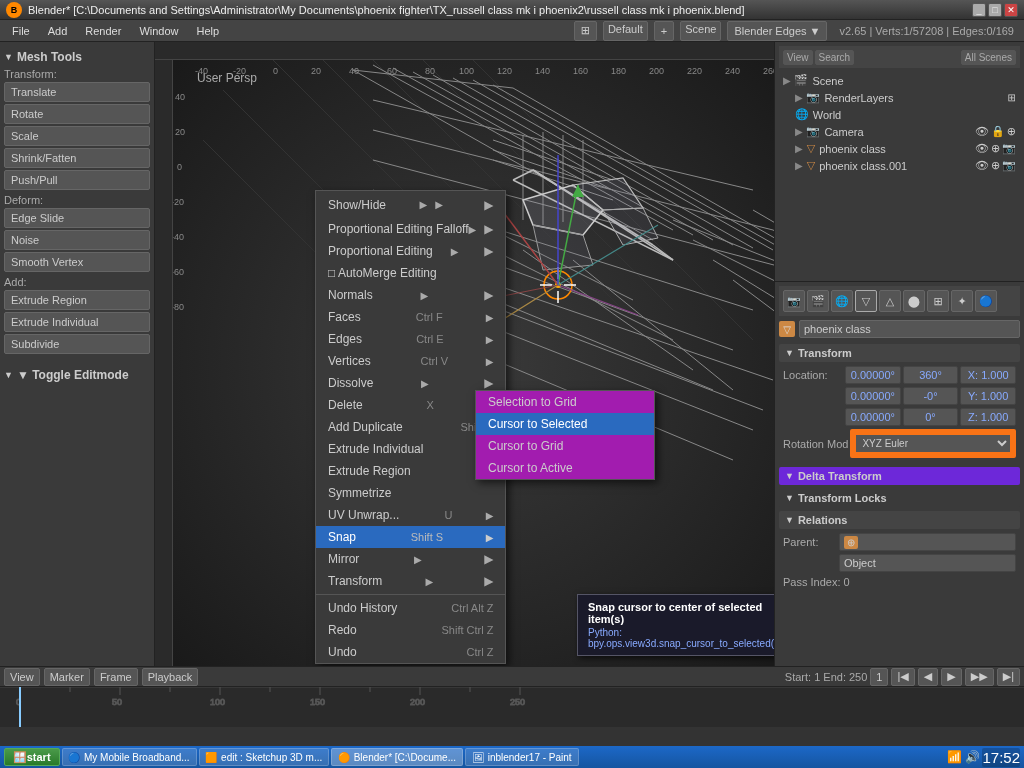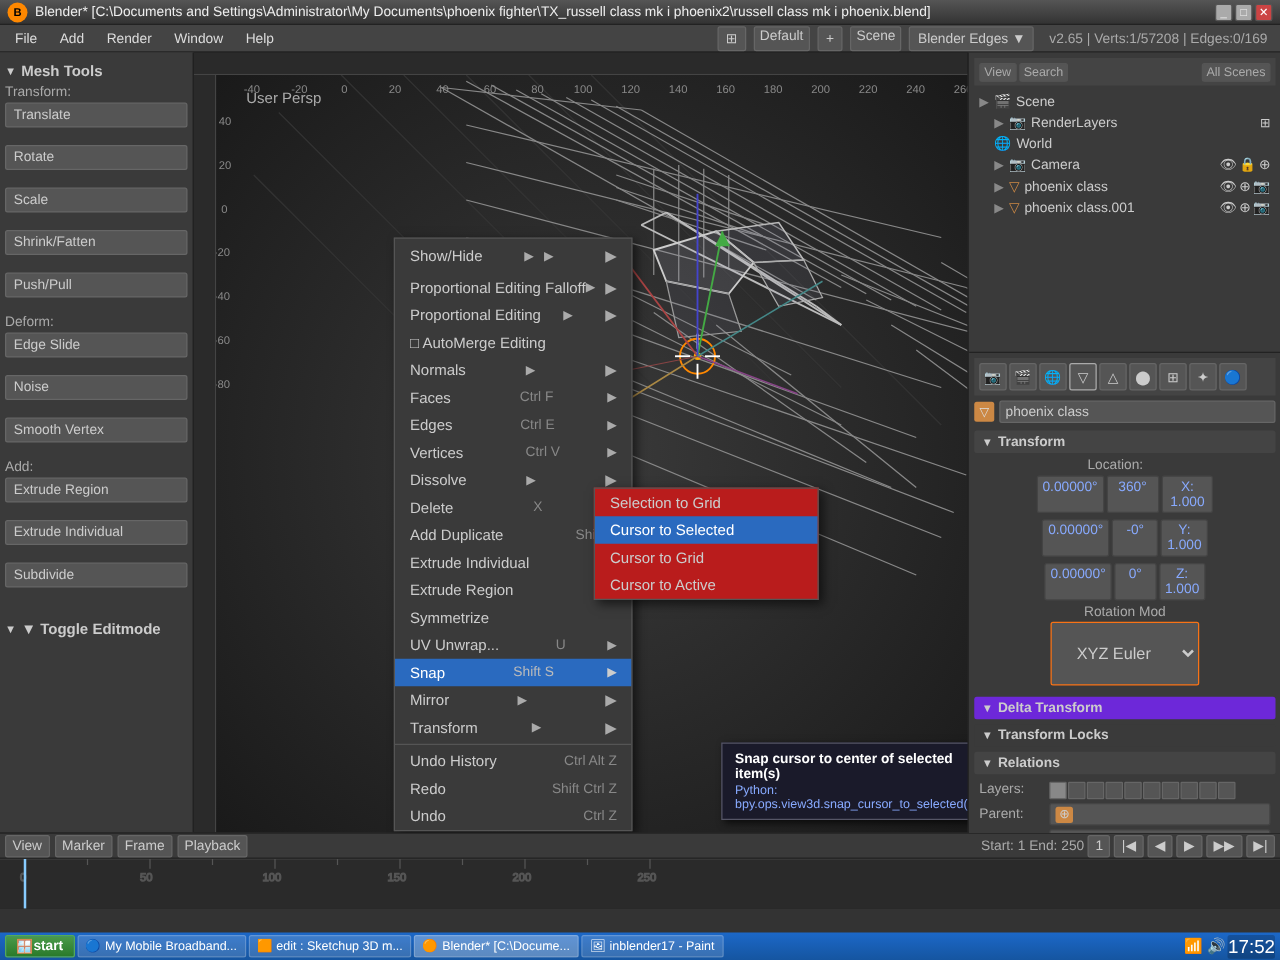--- a/index.html
+++ b/index.html
@@ -119,21 +119,21 @@
     .section-label { font-size: 11px; color: #aaa; margin: 4px 0 2px; }
     .panel-btn {
       width: 100%;
       background: #555;
       border: 1px solid #666;
       color: #ccc;
       padding: 3px 6px;
       border-radius: 2px;
       cursor: pointer;
       font-size: 11px;
-      margin-bottom: 14px;
+      margin-bottom: 2px;
       text-align: left;
       display: block;
     }
 
     
     #viewport {
       flex: 1;
       background: #1a1a1a;
       position: relative;
       overflow: hidden;
@@ -210,32 +210,32 @@
       color: #ccc; padding: 2px 4px; border-radius: 2px; font-size: 11px;
     }
     .section-collapse {
       background: #444; color: #ccc; font-size: 11px; font-weight: bold;
       padding: 3px 6px; margin: 4px 0 2px;
       display: flex; align-items: center; cursor: pointer;
       border-radius: 2px;
     }
     .section-collapse::before { content: '▼'; margin-right: 4px; font-size: 9px; }
     .prop-row {
-      display: flex; align-items: center; margin-bottom: 3px; gap: 2px; flex-direction: column;
+      display: flex; align-items: center; margin-bottom: 3px; gap: 2px;
     }
     .prop-label { color: #aaa; font-size: 11px; min-width: 60px; }
     .prop-field {
       flex: 1; background: #555; border: 1px solid #444;
       color: #8af; padding: 2px 4px; border-radius: 2px; font-size: 11px;
       text-align: center;
     }
     .prop-fields-group { display: flex; gap: 2px; flex: 2; }
     .rotation-select {
-      flex: 1; background: #555; border: 1px solid #f97316;
-      color: #ccc; padding: 16px; border-radius: 2px; font-size: 13px;
+      flex: 1; background: #555; border: 6px solid #f97316;
+      color: #ccc; padding: 2px; border-radius: 2px; font-size: 10px;
     }
     .layers-grid {
       display: flex; flex-wrap: wrap; gap: 1px; margin-top: 2px;
     }
     .layer-dot {
       width: 14px; height: 14px; background: #555;
       border: 1px solid #666; border-radius: 1px; cursor: pointer;
     }
     .layer-dot.active { background: #888; }
     .relations-row { display: flex; align-items: center; gap: 6px; margin-bottom: 3px; }
@@ -270,21 +270,21 @@
     .ctx-item.highlighted { background: #2a6abf; color: #fff; }
     .ctx-item.has-sub::after { content: '▶'; margin-left: 8px; color: #aaa; }
     .ctx-item .shortcut { color: #888; margin-left: 16px; font-size: 11px; }
     .ctx-separator { height: 1px; background: #555; margin: 2px 0; }
 
     
     #snap-submenu {
       position: absolute;
       left: 320px;
       top: 348px;
-      background: #b91c1c;
+      background: #a21caf;
       border: 1px solid #555;
       min-width: 180px;
       z-index: 101;
       box-shadow: 3px 3px 8px rgba(0,0,0,0.6);
     }
 
     
     #tooltip {
       position: absolute;
       left: 422px;
@@ -835,35 +835,20 @@
 
       <div class="section-collapse" style="background:#3a3a3a;">
         <span>Transform Locks</span>
       </div>
 
       <div class="section-collapse">
         <span>Relations</span>
       </div>
       <div style="padding:2px 4px;">
         <div class="relations-row">
-          <span class="relations-label">Layers:</span>
-          <div class="layers-grid">
-            <div class="layer-dot active"></div>
-            <div class="layer-dot"></div>
-            <div class="layer-dot"></div>
-            <div class="layer-dot"></div>
-            <div class="layer-dot"></div>
-            <div class="layer-dot"></div>
-            <div class="layer-dot"></div>
-            <div class="layer-dot"></div>
-            <div class="layer-dot"></div>
-            <div class="layer-dot"></div>
-          </div>
-        </div>
-        <div class="relations-row">
           <span class="relations-label">Parent:</span>
           <div class="relations-field">
             <span style="background:#c84;border-radius:2px;padding:1px 3px;font-size:10px;">⊕</span>
           </div>
         </div>
         <div class="relations-row">
           <span class="relations-label"></span>
           <div class="relations-field">Object</div>
         </div>
         <div class="pass-index-row">

